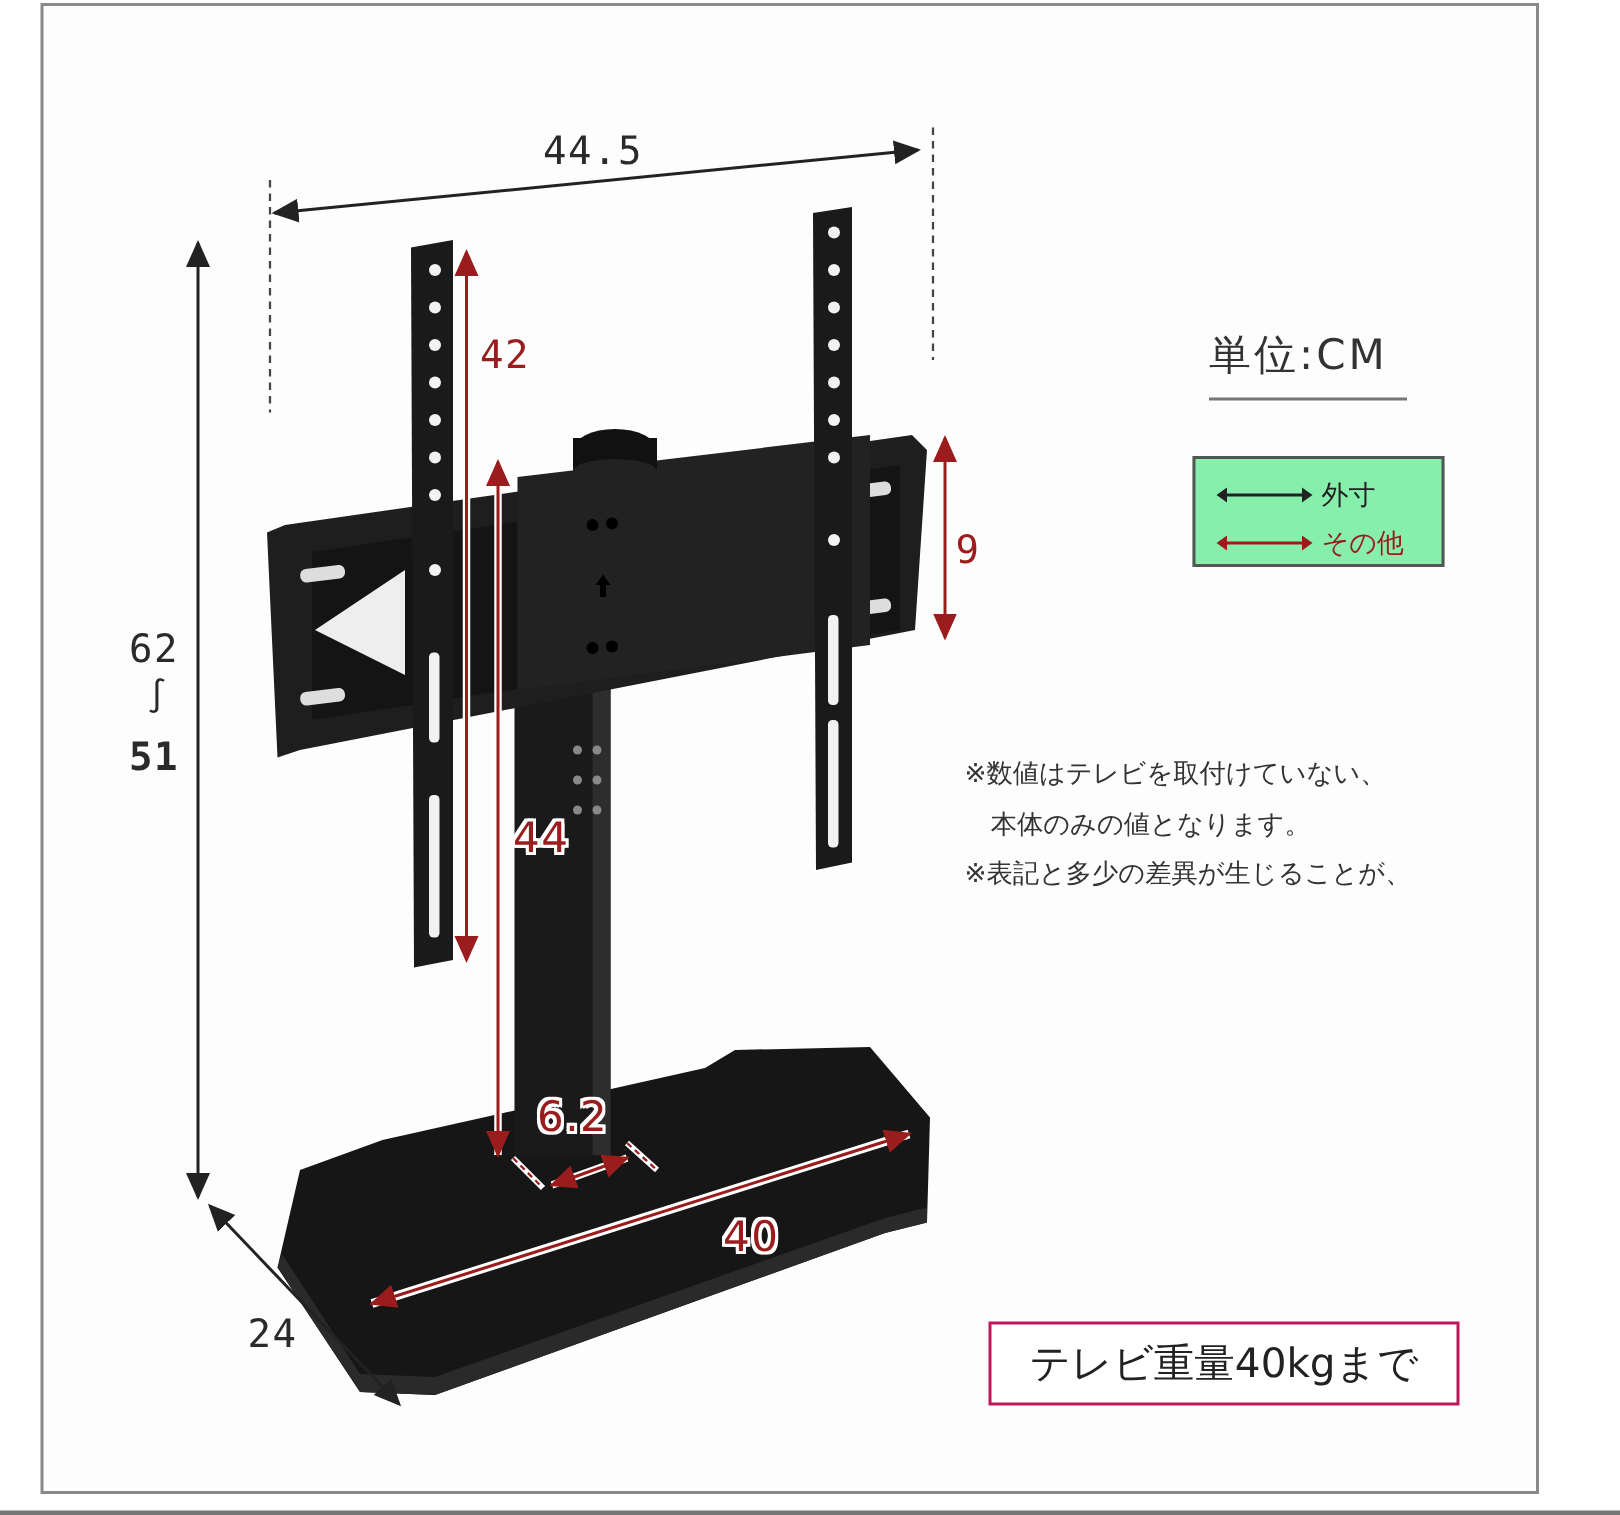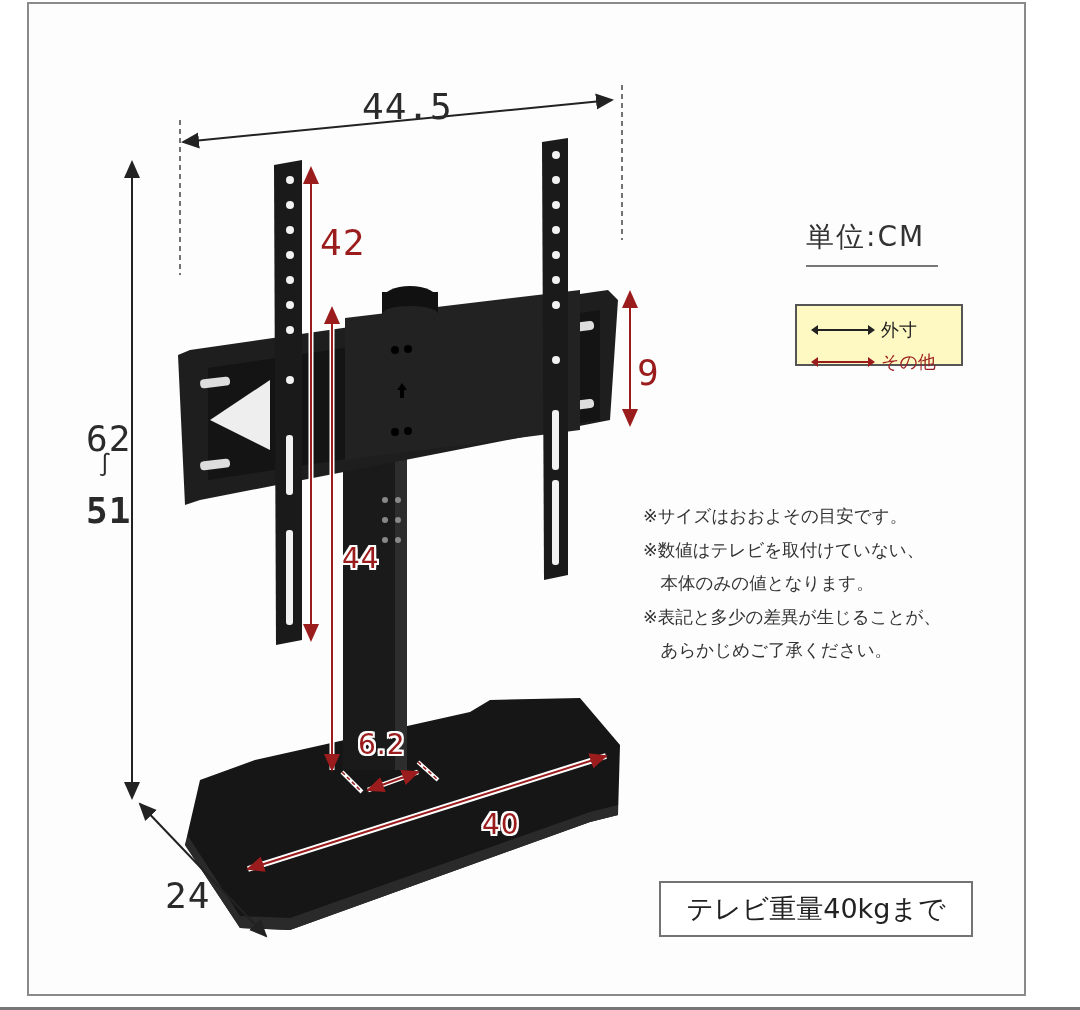--- a/index.html
+++ b/index.html
@@ -1,33 +1,33 @@
 <!DOCTYPE html>
 <html><head>
 <meta charset="utf-8">
 <style>
   html,body{margin:0;padding:0;background:#ffffff;}
   body{width:1080px;height:1010px;position:relative;overflow:hidden;font-family:"DejaVu Sans","Liberation Sans",sans-serif;}
   .frame{position:absolute;left:27px;top:2px;width:999px;height:994px;border:2px solid #8a8a8a;background:#fdfdfd;box-sizing:border-box;}
   .bottom-line{position:absolute;left:0;top:1007px;width:1080px;height:3px;background:#777;}
   svg.diagram{position:absolute;left:0;top:0;}
-  .dim{position:absolute;font-family:"DejaVu Sans Mono","Liberation Mono",monospace;font-size:36px;color:#2a2a2a;letter-spacing:1px;}
+  .dim{position:absolute;font-family:"DejaVu Sans Mono","Liberation Mono",monospace;font-size:26px;color:#2a2a2a;letter-spacing:1px;}
   .dim.red{color:#9b1c1c;}
   .dim.outline{color:#9b1c1c;text-shadow:-2px -2px 0 #fff,2px -2px 0 #fff,-2px 2px 0 #fff,2px 2px 0 #fff,0 2px 0 #fff,0 -2px 0 #fff,2px 0 0 #fff,-2px 0 0 #fff;font-family:"DejaVu Sans",sans-serif;font-size:28px;}
   .unit-title{position:absolute;left:806px;top:218px;font-size:28px;color:#333;letter-spacing:2px;}
   .unit-rule{position:absolute;left:806px;top:265px;width:132px;height:2px;background:#777;}
-  .legend{position:absolute;left:795px;top:304px;width:168px;height:62px;border:2px solid #555;box-sizing:border-box;background:#fef9c3;font-family:Liberation Serif, serif;}
+  .legend{position:absolute;left:795px;top:304px;width:168px;height:74px;border:2px solid #555;box-sizing:border-box;background:#86efac;font-family:Liberation Serif, serif;}
   .legend-row{position:absolute;left:16px;display:flex;align-items:center;font-size:18px;}
   .legend-line{width:60px;height:2px;position:relative;margin-right:8px;}
   .legend-line::before,.legend-line::after{content:"";position:absolute;top:-4px;border-top:5px solid transparent;border-bottom:5px solid transparent;}
   .legend-line::before{left:-2px;border-right:7px solid currentColor;}
   .legend-line::after{right:-2px;border-left:7px solid currentColor;}
   .notes{position:absolute;left:643px;top:500px;font-size:17.5px;color:#333;line-height:33.5px;}
   .notes div{white-space:nowrap;}
-  .weight-box{position:absolute;left:659px;top:881px;width:314px;height:56px;border:2px solid #737373;box-sizing:border-box;background:#fff;display:flex;align-items:center;justify-content:center;font-size:27px;color:#222;}
+  .weight-box{position:absolute;left:659px;top:881px;width:314px;height:56px;border:2px solid #be185d;box-sizing:border-box;background:#fff;display:flex;align-items:center;justify-content:center;font-size:27px;color:#222;}
 </style>
 </head>
 <body>
 
 <div class="frame"></div>
 <div class="bottom-line"></div>
 
 <svg class="diagram" width="1080" height="1010">
   <defs>
     <marker id="ab" markerWidth="10" markerHeight="10" refX="8" refY="5" orient="auto">
@@ -152,20 +152,18 @@
     <span class="legend-line" style="background:#222;"></span>
     <span>外寸</span>
   </div>
   <div class="legend-row" style="top:44px;color:#9b1c1c;">
     <span class="legend-line" style="background:#9b1c1c;"></span>
     <span>その他</span>
   </div>
 </div>
 
 <div class="notes">
-  <div>※サイズはおおよその目安です。</div>
   <div>※数値はテレビを取付けていない、</div>
   <div>　本体のみの値となります。</div>
   <div>※表記と多少の差異が生じることが、</div>
-  <div>　あらかじめご了承ください。</div>
 </div>
 
 <div class="weight-box">テレビ重量40kgまで</div>
 
 </body></html>

